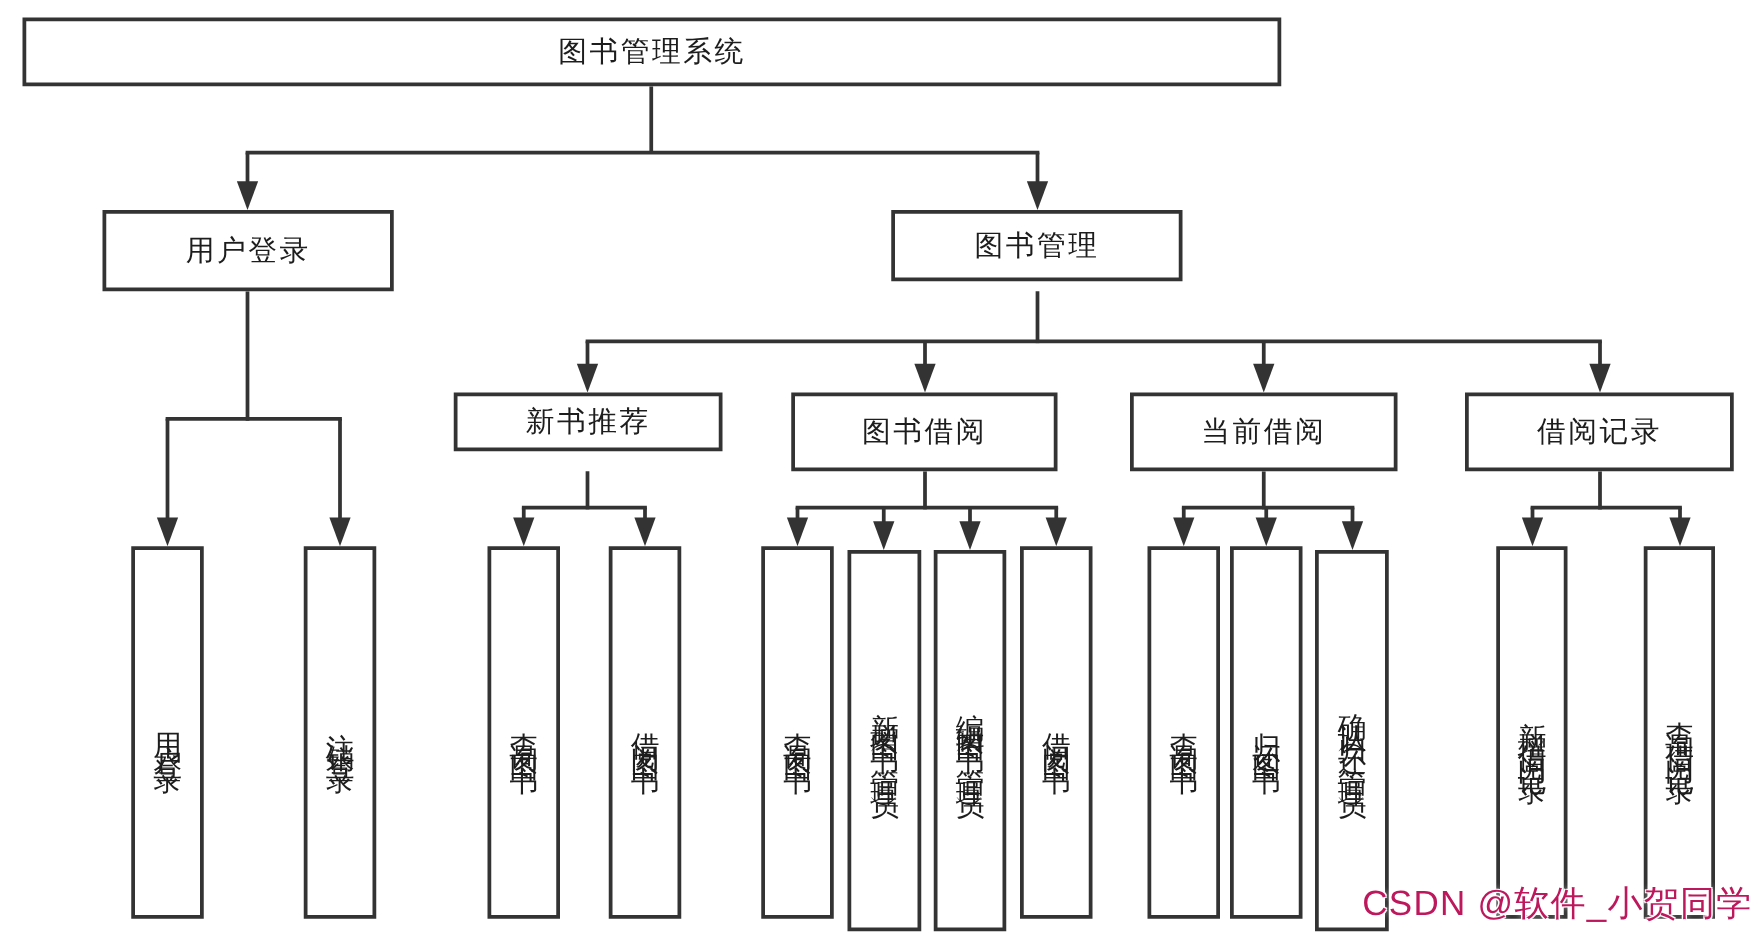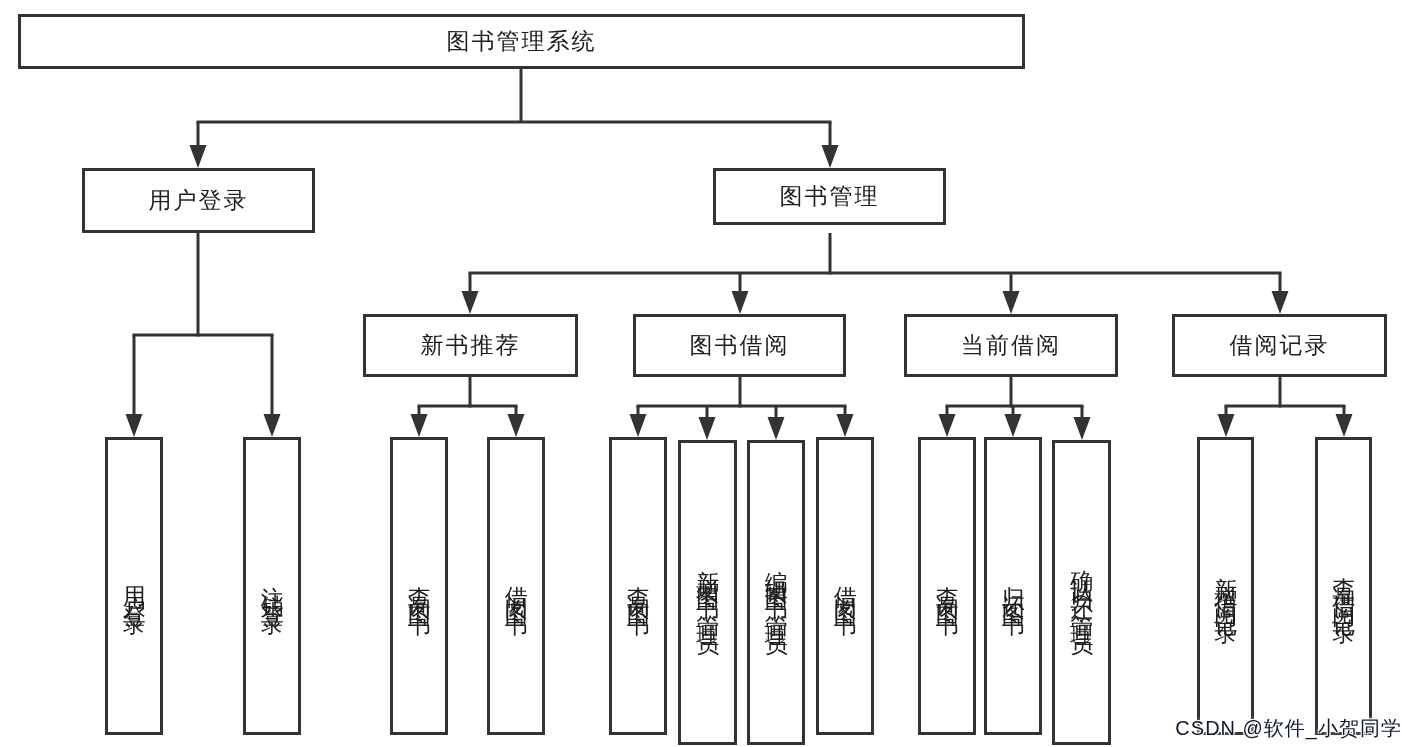--- a/index.html
+++ b/index.html
@@ -35,23 +35,23 @@
     writing-mode: vertical-rl;
     text-orientation: mixed;
     font-size: 23px;
     letter-spacing: 9px;
     line-height: 1.1;
   }
   .watermark {
     position: absolute;
     right: 3px;
     bottom: 5px;
-    font-size: 20px;
+    font-size: 28px;
     letter-spacing: 1px;
-    color: #0f172a;
+    color: #be185d;
     text-shadow:
       -1px -1px 0 rgba(255,255,255,0.95),
        1px -1px 0 rgba(255,255,255,0.95),
       -1px  1px 0 rgba(255,255,255,0.95),
        1px  1px 0 rgba(255,255,255,0.95),
        0 0 5px rgba(255,255,255,0.9);
     white-space: nowrap;
   }
 </style>
 </head>
@@ -130,21 +130,21 @@
       <polygon points="1217.5,414 1234.5,414 1226,437"></polygon>
       <polygon points="1335.5,414 1352.5,414 1344,437"></polygon>
     </g>
   </svg>
 
   <div class="node h-node" style="left:18px; top:14px; width:1007px; height:55px;">图书管理系统</div>
 
   <div class="node h-node" style="left:82px; top:168px; width:233px; height:65px;">用户登录</div>
   <div class="node h-node" style="left:713px; top:168px; width:233px; height:57px;">图书管理</div>
 
-  <div class="node h-node" style="left:363px; top:314px; width:215px; height:63px;">新书推荐</div>
+  <div class="node h-node" style="left:363px; top:314px; width:215px; height:47px;">新书推荐</div>
   <div class="node h-node" style="left:904px; top:314px; width:214px; height:63px;">当前借阅</div>
   <div class="node h-node" style="left:633px; top:314px; width:213px; height:63px;">图书借阅</div>
   <div class="node h-node" style="left:1172px; top:314px; width:215px; height:63px;">借阅记录</div>
 
   <div class="node v-node" style="left:105px; top:437px; width:58px; height:298px;">用户登录</div>
   <div class="node v-node" style="left:243px; top:437px; width:58px; height:298px;">注销登录</div>
 
   <div class="node v-node" style="left:390px; top:437px; width:58px; height:298px;">查询图书</div>
   <div class="node v-node" style="left:487px; top:437px; width:58px; height:298px;">借阅图书</div>
 

